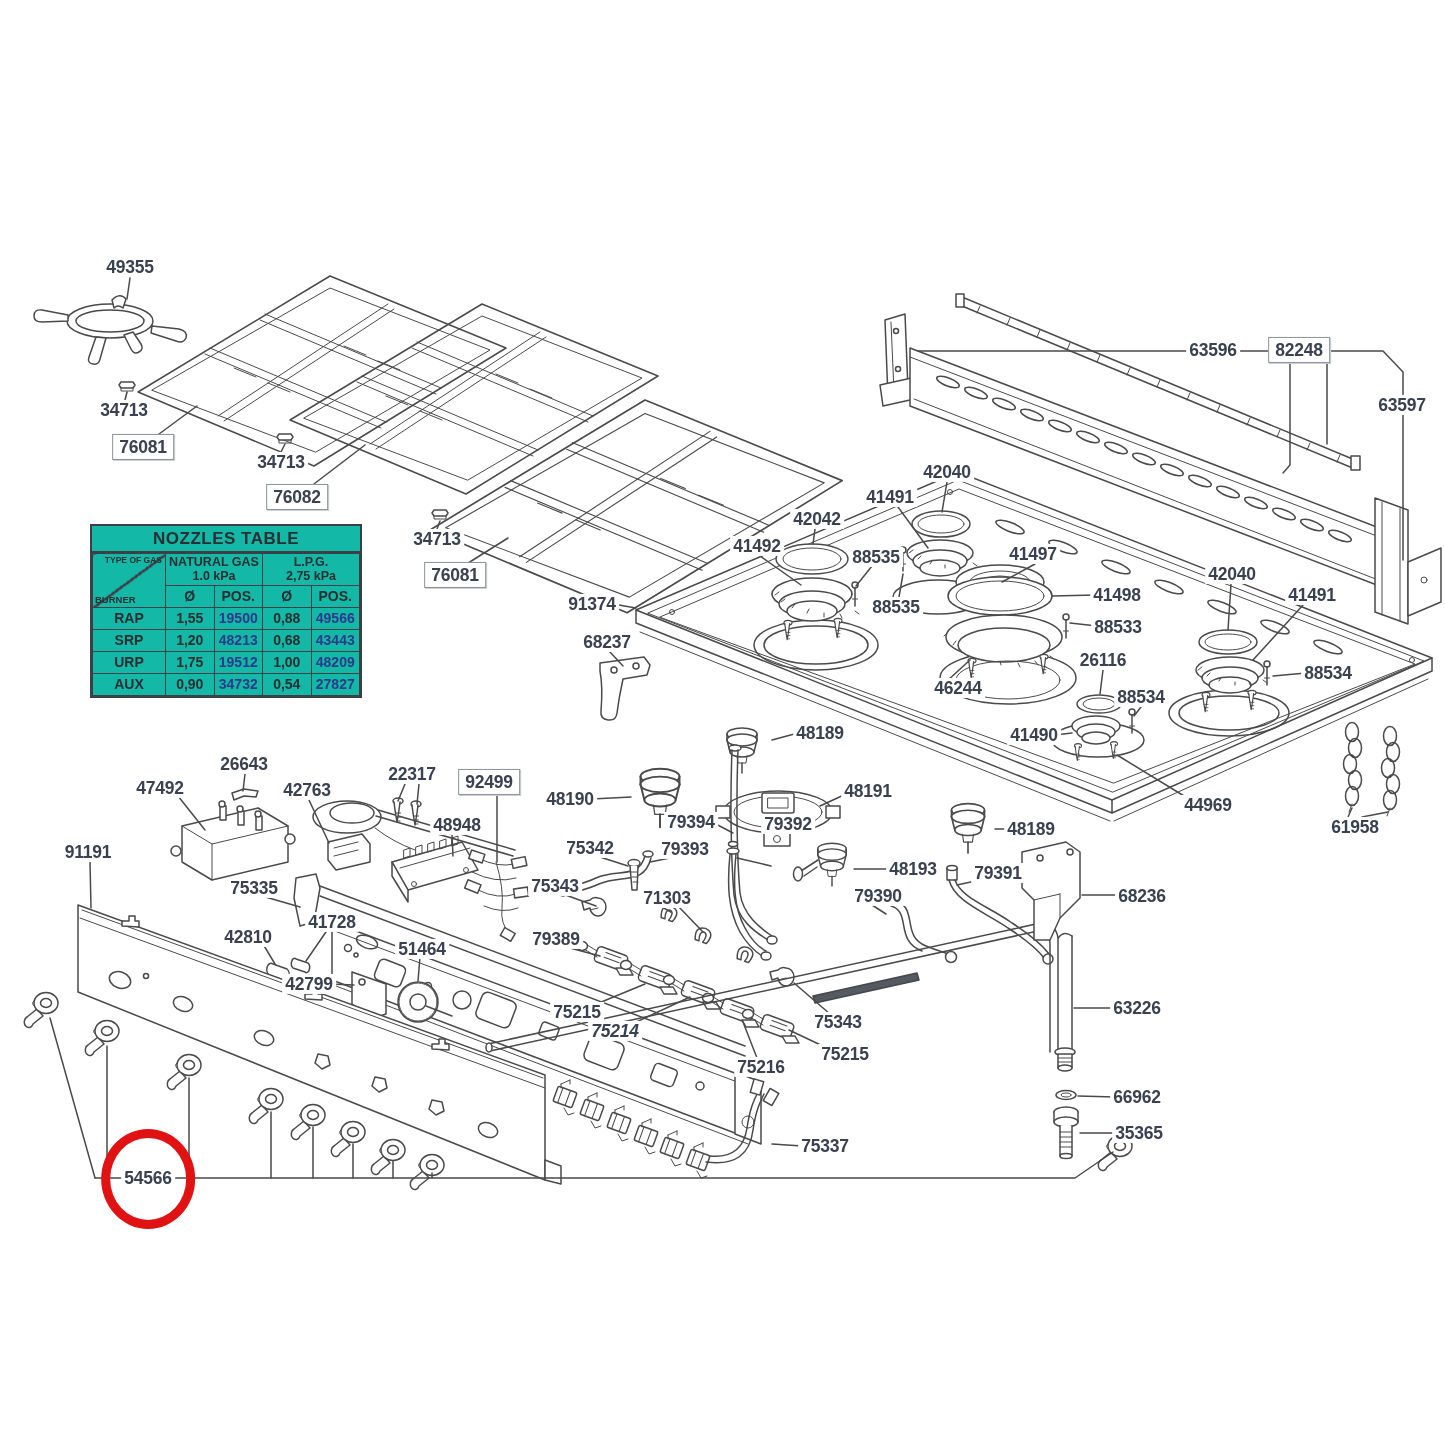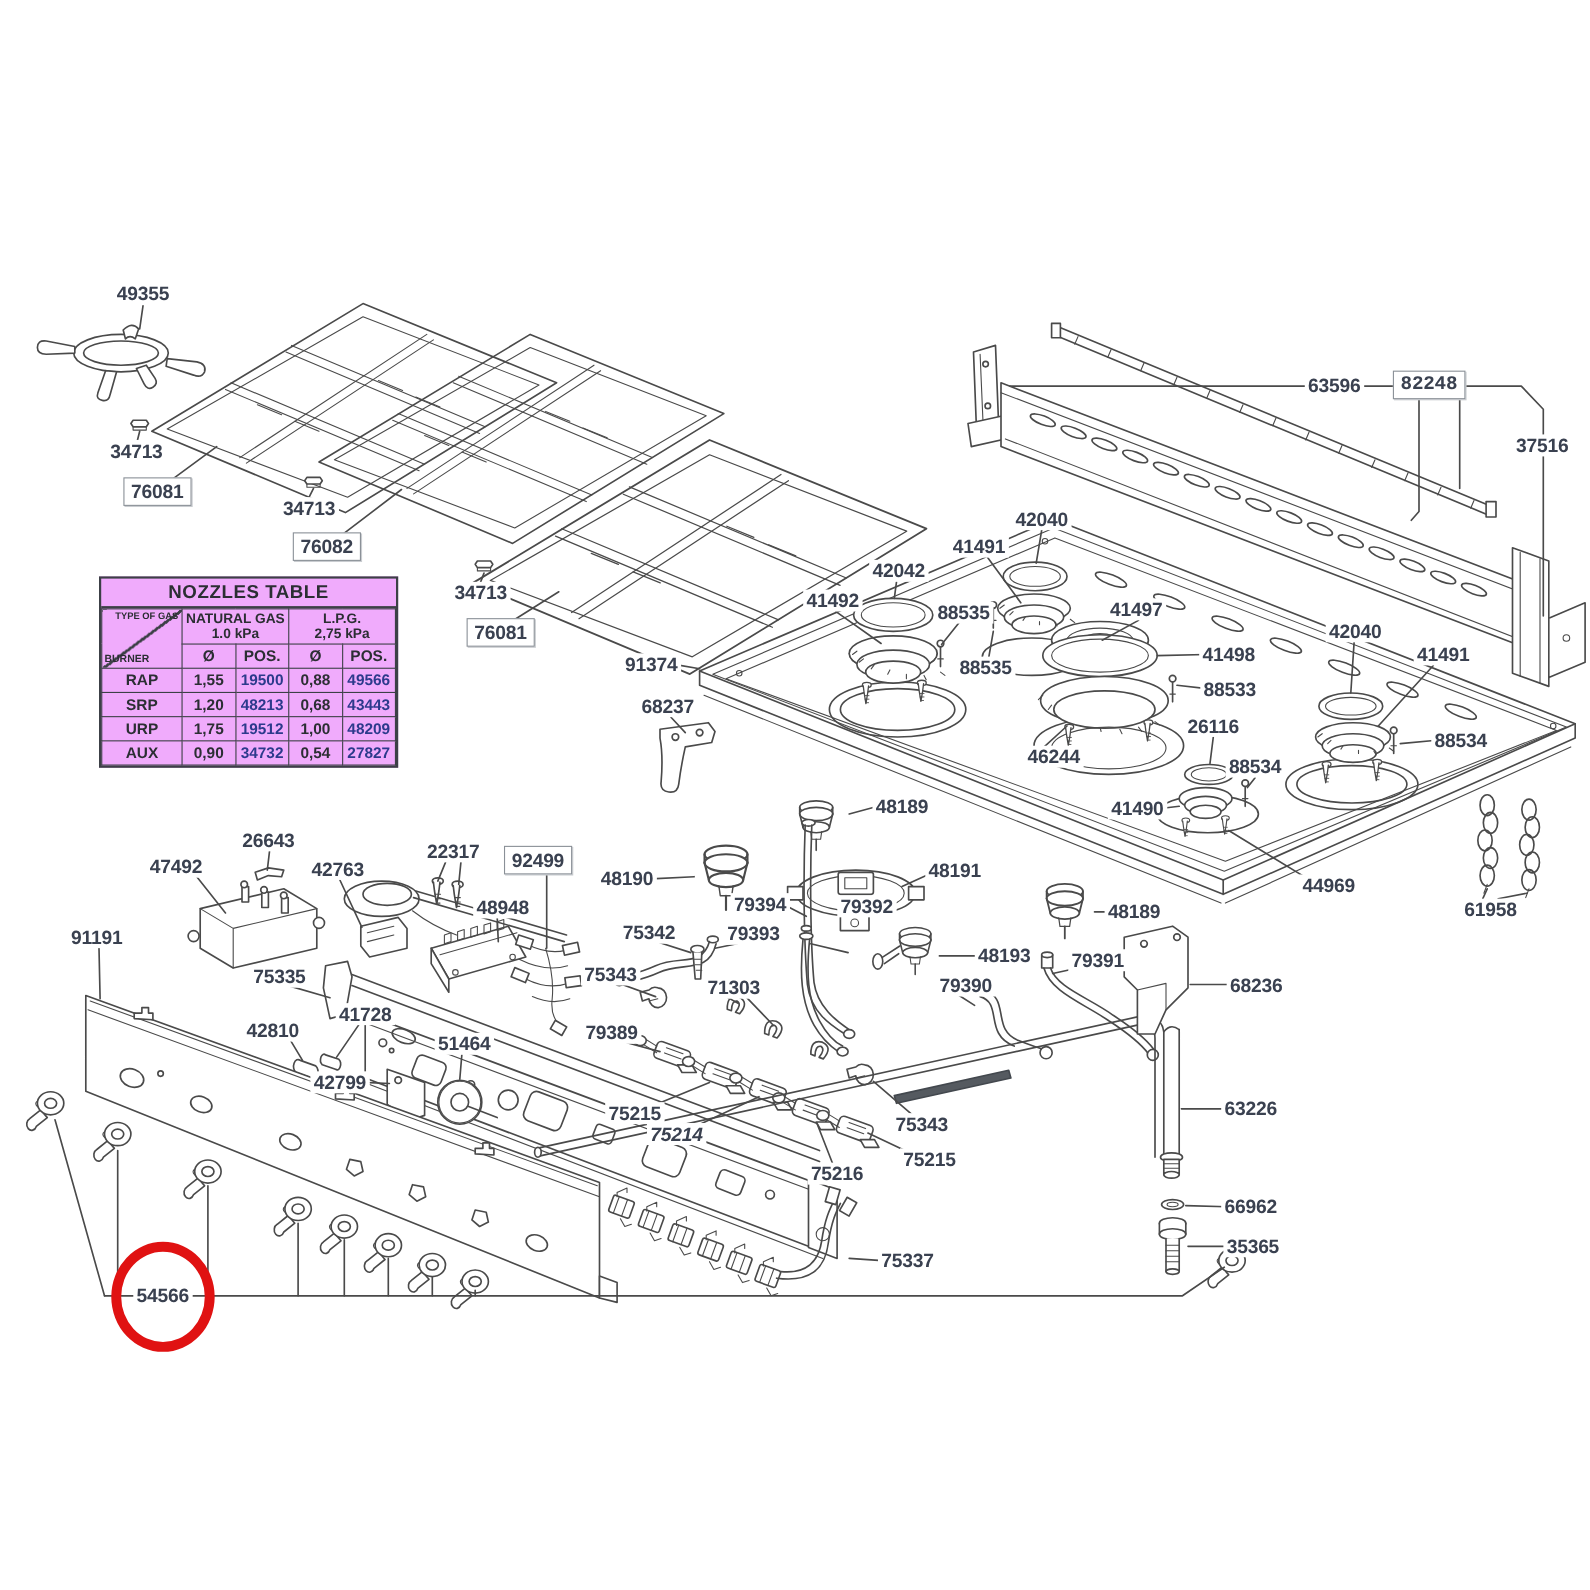--- a/index.html
+++ b/index.html
@@ -14,21 +14,21 @@
   
   .lbl{position:absolute;transform:translate(-50%,-50%);font-weight:bold;font-size:17.5px;
        letter-spacing:-0.2px;color:var(--label,#3a4150);background:#fff;padding:0 3px;line-height:1.15;
        white-space:nowrap;z-index:30;}
   .lbl.boxed{border:1.7px solid var(--boxb,#8a9097);padding:2px 6px;box-shadow:1px 1px 0 #c9ccd0;}
   .lbl.circled{overflow:visible;}
   .lbl.circled::after{content:"";position:absolute;left:50%;top:54%;width:76px;height:82px;
        transform:translate(-50%,-50%);border:9px solid var(--highlight,#e01212);border-radius:50%;
        pointer-events:none;}
   
-  .ntable{position:absolute;left:90px;top:524px;width:268px;z-index:20;background:#f0abfc;
+  .ntable{position:absolute;left:90px;top:524px;width:268px;z-index:20;background:#14b8a6;
           border:2px solid #3c4046;color:#2b2e33;}
   .ntable .ttl{font-weight:bold;font-size:17px;text-align:center;padding:3px 0 2px;
                border-bottom:2px solid #3c4046;letter-spacing:0.5px;}
   .ntable table{border-collapse:collapse;width:100%;table-layout:fixed;}
   .ntable td,.ntable th{border:1.5px solid #3c4046;font-size:14px;font-weight:bold;
                text-align:center;padding:1px 0;height:19px;}
   .ntable .diag{position:relative;width:72px;
        background:linear-gradient(to bottom right,transparent 48.8%,#3c4046 48.8%,#3c4046 51.8%,transparent 51.8%);}
   .ntable .diag .tg{position:absolute;top:2px;right:3px;font-size:8.5px;line-height:1.05;text-align:right;font-weight:bold;}
   .ntable .diag .br{position:absolute;bottom:2px;left:2px;font-size:9.5px;font-weight:bold;}
@@ -654,22 +654,22 @@
 
   <div id="labels-layer">
       <div class="lbl" style="left: 130px; top: 267px;">49355</div>
       <div class="lbl" style="left: 124px; top: 410px;">34713</div>
       <div class="lbl boxed" style="left: 143px; top: 447px;">76081</div>
       <div class="lbl" style="left: 281px; top: 462px;">34713</div>
       <div class="lbl boxed" style="left: 297px; top: 497px;">76082</div>
       <div class="lbl" style="left: 437px; top: 539px;">34713</div>
       <div class="lbl boxed" style="left: 455px; top: 575px;">76081</div>
       <div class="lbl" style="left: 1213px; top: 350px;">63596</div>
-      <div class="lbl boxed" style="left: 1299px; top: 350px; font-family: Liberation Mono, monospace;">82248</div>
-      <div class="lbl" style="left: 1402px; top: 405px;">37516</div>
+      <div class="lbl boxed" style="left: 1299px; top: 350px;">82248</div>
+      <div class="lbl" style="left: 1402px; top: 405px;">63597</div>
       <div class="lbl" style="left: 947px; top: 472px;">42040</div>
       <div class="lbl" style="left: 890px; top: 497px;">41491</div>
       <div class="lbl" style="left: 817px; top: 519px;">42042</div>
       <div class="lbl" style="left: 757px; top: 546px;">41492</div>
       <div class="lbl" style="left: 876px; top: 557px;">88535</div>
       <div class="lbl" style="left: 1033px; top: 554px;">41497</div>
       <div class="lbl" style="left: 896px; top: 607px;">88535</div>
       <div class="lbl" style="left: 1117px; top: 595px;">41498</div>
       <div class="lbl" style="left: 1118px; top: 627px;">88533</div>
       <div class="lbl" style="left: 1232px; top: 574px;">42040</div>

